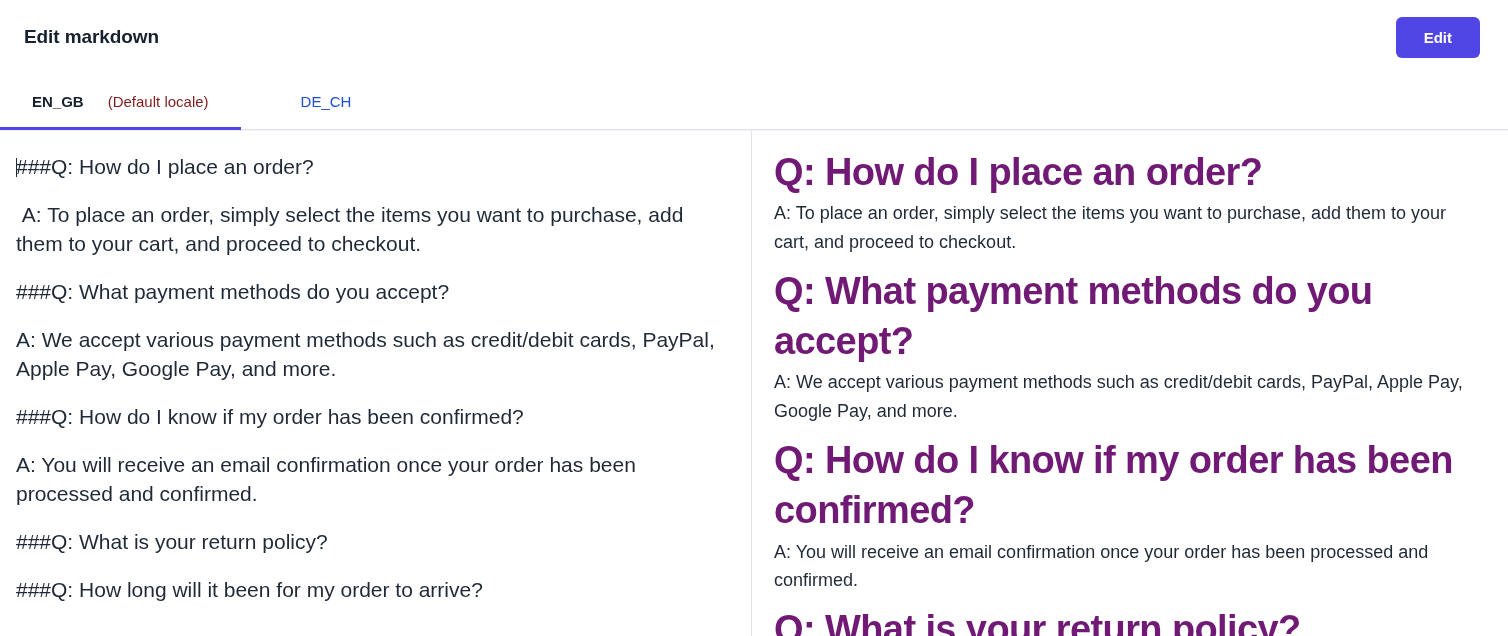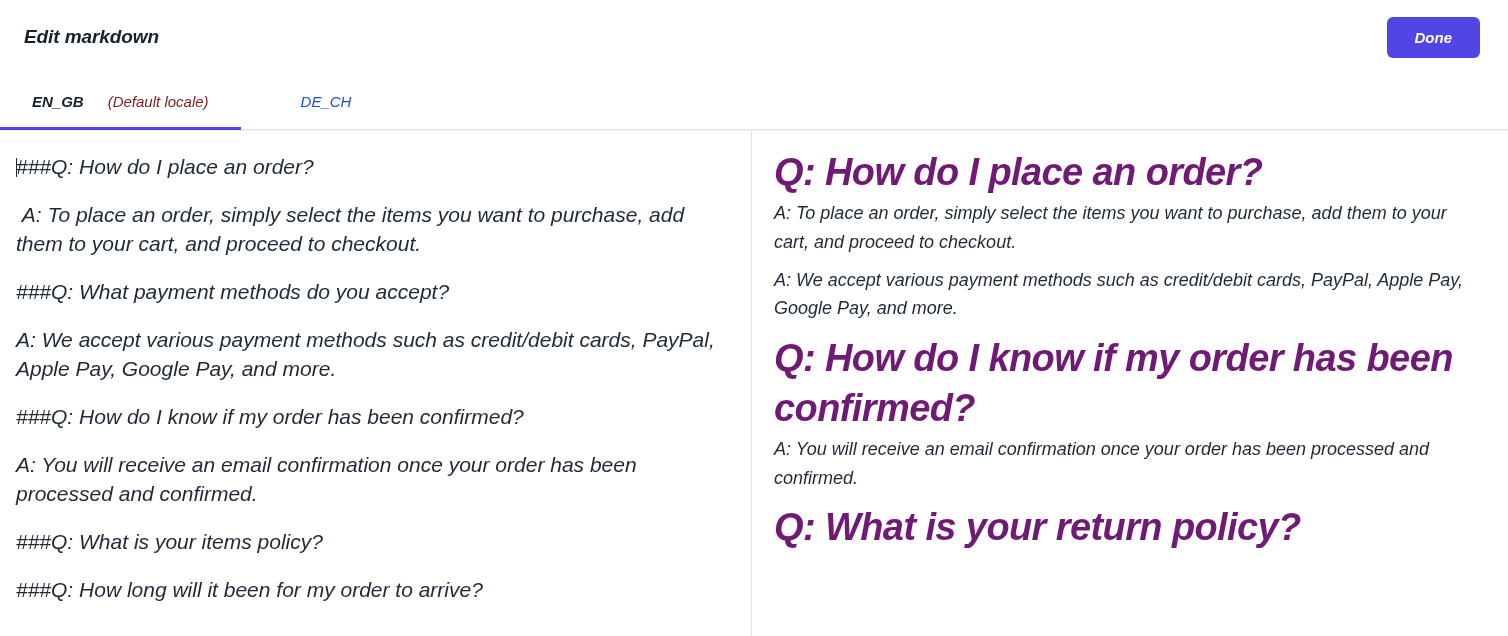--- a/index.html
+++ b/index.html
@@ -1,15 +1,15 @@
 <!DOCTYPE html>
 <html><head>
 <meta charset="utf-8">
 <style>
-  * { box-sizing: border-box; margin: 0; padding: 0; font-style: italic; }
+  * { box-sizing: border-box; margin: 0; padding: 0; }
   html, body {
     width: 1508px;
     height: 636px;
     overflow: hidden;
     background: #ffffff;
     font-family: "Liberation Sans", sans-serif;
     color: #1f2430;
   }
   .app {
     width: 1508px;
@@ -141,21 +141,21 @@
     margin: 0 0 10px 0;
   }
 </style>
 </head>
 <body>
 
 <div class="app">
 
   <div class="header">
     <div class="header-title">Edit markdown</div>
-    <button class="done-button">Done</button>
+    <button class="done-button">Edit</button>
   </div>
 
   <div class="tabs">
     <div class="tab active">
       <span class="tab-label">EN_GB</span>
       <span class="tab-sub">(Default locale)</span>
     </div>
     <div class="tab">
       <span class="tab-label">DE_CH</span>
     </div>
@@ -163,27 +163,28 @@
 
   <div class="split">
 
     <div class="pane pane-source">
       <div class="src-line"><span class="caret"></span><span>###Q: How do I place an order?</span></div>
       <div class="src-line"> A: To place an order, simply select the items you want to purchase, add them to your cart, and proceed to checkout.</div>
       <div class="src-line">###Q: What payment methods do you accept?</div>
       <div class="src-line">A: We accept various payment methods such as credit/debit cards, PayPal, Apple Pay, Google Pay, and more.</div>
       <div class="src-line">###Q: How do I know if my order has been confirmed?</div>
       <div class="src-line">A: You will receive an email confirmation once your order has been processed and confirmed.</div>
-      <div class="src-line">###Q: What is your items policy?</div>
+      <div class="src-line">###Q: What is your return policy?</div>
       <div class="src-line">###Q: How long will it been for my order to arrive?</div>
     </div>
 
     <div class="pane pane-preview">
       <div class="pv-h">Q: How do I place an order?</div>
       <div class="pv-p">A: To place an order, simply select the items you want to purchase, add them to your cart, and proceed to checkout.</div>
+      <div class="pv-h">Q: What payment methods do you accept?</div>
       <div class="pv-p">A: We accept various payment methods such as credit/debit cards, PayPal, Apple Pay, Google Pay, and more.</div>
       <div class="pv-h">Q: How do I know if my order has been confirmed?</div>
       <div class="pv-p">A: You will receive an email confirmation once your order has been processed and confirmed.</div>
       <div class="pv-h">Q: What is your return policy?</div>
 
     </div>
 
   </div>
 </div>
 

